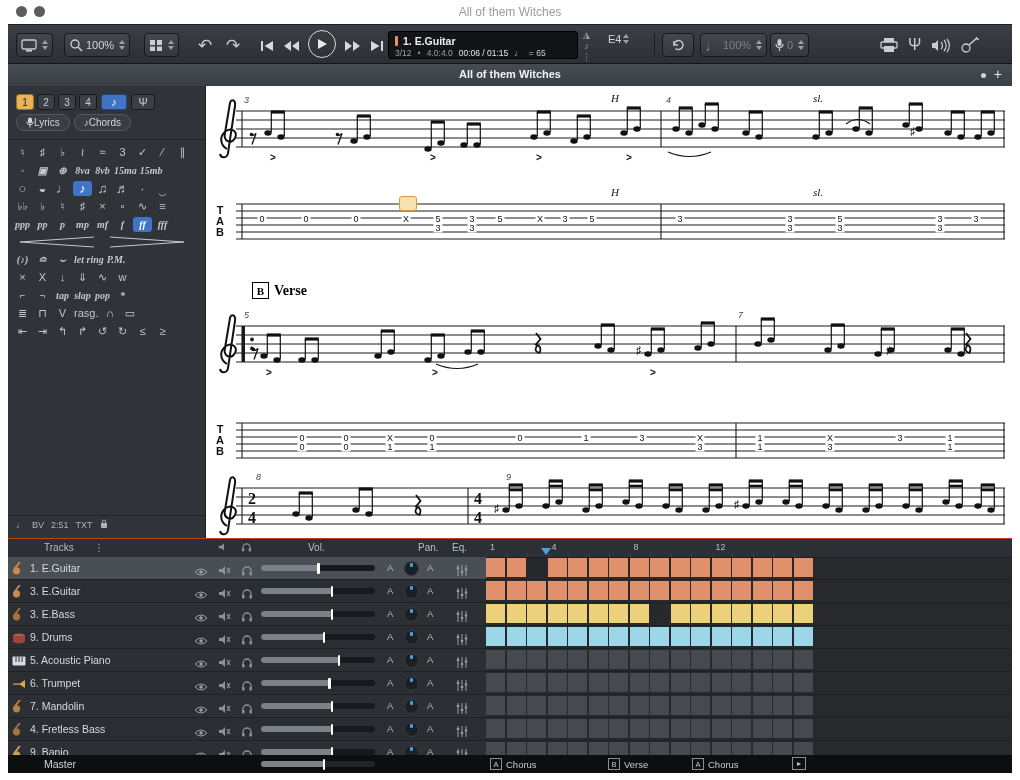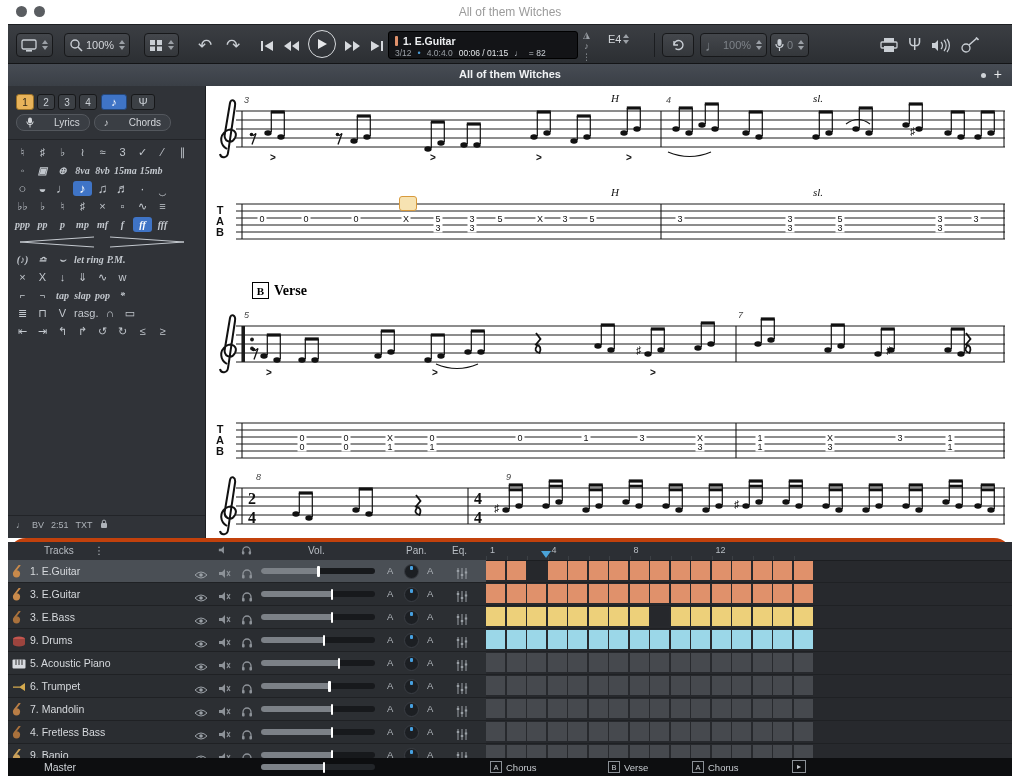--- a/index.html
+++ b/index.html
@@ -43,36 +43,36 @@
   .tabdot{position:absolute;right:26px;top:9px;width:5px;height:5px;border-radius:50%;background:#cfd3d7;}
   .tabadd{position:absolute;right:4px;top:1px;background:none;border:none;color:#e8eaec;font-size:14px;}
   
   .content{position:absolute;left:0;top:86px;width:100%;height:452px;display:flex;}
   .sidebar{width:197px;background:#303338;border-right:1px solid #1c1e21;display:flex;flex-direction:column;overflow:hidden;padding:6px 0 4px 0;}
   .sbrow{display:flex;align-items:center;gap:4px;padding:2px 8px;}
   .vbtn{width:18px;height:16px;border:1px solid #17181a;border-radius:3px;background:#3c4045;color:#c9ced4;font-size:10px;padding:0;}
   .vbtn.active{background:#e8b35a;color:#2c2416;border-color:#9a7127;}
   .notebtn{width:26px;height:16px;border:1px solid #24477a;border-radius:3px;background:#3f74c6;color:#fff;font-size:11px;padding:0;}
   .forkbtn{width:24px;height:16px;border:1px solid #17181a;border-radius:3px;background:#3c4045;color:#c9ced4;font-size:11px;padding:0;}
-  .pillbtn{height:17px;border:1px solid #53575d;border-radius:8px;background:#3a3e44;color:#d3d6da;font-size:10px;display:inline-flex;align-items:center;gap:20px;padding:0 9px;}
+  .pillbtn{height:17px;border:1px solid #53575d;border-radius:8px;background:#3a3e44;color:#d3d6da;font-size:10px;display:inline-flex;align-items:center;gap:0;padding:0 9px;}
   .palette{flex:1;display:flex;flex-direction:column;gap:3px;margin-top:6px;border-top:1px solid #222428;padding-top:5px;overflow:hidden;}
   .prow{display:flex;align-items:center;gap:1px;padding:0 5px;flex-wrap:nowrap;}
   .psym{min-width:17px;text-align:center;color:#c3c8ce;font-size:11px;line-height:15px;padding:0 1px;white-space:nowrap;}
   .psym.pserif{font-family:"Liberation Serif",serif;font-style:italic;font-weight:bold;font-size:10px;}
   .psym.pbig{font-size:13px;}
   .psym.pactive{background:#3f74c6;color:#fff;border-radius:3px;}
   .hairrow{display:flex;gap:8px;padding:1px 10px;}
   .sfooter{display:flex;align-items:center;gap:7px;padding:3px 8px;border-top:1px solid #222428;color:#aeb3b9;font-size:9px;margin-top:auto;}
   .score{flex:1;position:relative;background:#ffffff;overflow:hidden;}
   .cursor{position:absolute;width:16px;height:13px;background:#f7e3b2;border:1.5px solid #d89a3c;border-radius:3px;}
   .sectlabel{position:absolute;display:flex;align-items:center;gap:5px;font-family:"Liberation Serif",serif;font-weight:bold;color:#000;}
   .sectbox{width:15px;height:15px;border:1.6px solid #000;display:inline-flex;align-items:center;justify-content:center;font-size:11px;}
   .sectname{font-size:14px;}
   
-  .mixer{position:absolute;left:0;top:538px;width:100%;height:234px;background:#27292d;border-top:4px solid #c2410c;border-radius:18px;}
+  .mixer{position:absolute;left:0;top:538px;width:100%;height:234px;background:#27292d;border-top:1px solid #c2410c;}
   .mxheader{position:absolute;left:0;top:0;width:100%;height:18px;background:#2c2f34;border-bottom:1px solid #1c1e21;color:#b9bec4;font-size:10px;}
   .mxheader .hlabel{position:absolute;top:3px;}
   .trackrows{position:absolute;left:0;top:18px;width:100%;}
   .trow{position:relative;height:22px;border-bottom:1px solid #1f2124;}
   .trowbg{position:absolute;left:0;top:0;bottom:0;width:478px;background:#2c2f33;}
   .trow.alt .trowbg{background:#2a2d31;}
   .trow.sel .trowbg{background:#4a4f55;}
   .ticon{position:absolute;left:4px;top:4px;}
   .tname{position:absolute;left:22px;top:5px;font-size:10.5px;color:#d6d9dd;white-space:nowrap;}
   .teye{position:absolute;left:186px;top:6px;}
@@ -186,21 +186,21 @@
       <div class="dline1">
         <span class="dbar"></span>
         <span class="dtrack">1. E.Guitar</span>
       </div>
       <div class="dline2">
         <span>3/12</span>
         <span class="dbullet">•</span>
         <span>4.0:4.0</span>
         <span class="dtime">00:06 / 01:15</span>
         <span class="dtempo">♩</span>
-        <span class="dtempo">= 82</span>
+        <span class="dtempo">= 65</span>
       </div>
     </div>
     <div class="dmenucol">
       <span>◮</span>
       <span>♪</span>
       <span>⋮</span>
     </div>
     <div class="tuning">
       <span class="tlabel">E4</span>
       <span class="stepper">
@@ -820,21 +820,21 @@
       <span class="hlabel" style="left:86px">⋮</span>
       <span class="hlabel" style="left:210px"><svg width="11" height="10" viewBox="0 0 13 11">
             <path d="M1 4 H4 L7 1 V10 L4 7 H1Z" fill="#8d9298"></path>
           </svg></span>
       <span class="hlabel" style="left:233px"><svg width="11" height="10" viewBox="0 0 12 11">
             <path d="M2 8 V6 a4 4 0 0 1 8 0 V8" fill="none" stroke="#8d9298" stroke-width="1.3"></path>
             <rect x="1" y="7" width="2.6" height="3.4" rx="1" fill="#8d9298"></rect>
             <rect x="8.4" y="7" width="2.6" height="3.4" rx="1" fill="#8d9298"></rect>
           </svg></span>
       <span class="hlabel" style="left:300px">Vol.</span>
-      <span class="hlabel" style="left:398px">Pan.</span>
+      <span class="hlabel" style="left:410px">Pan.</span>
       <span class="hlabel" style="left:444px">Eq.</span>
       <div class="gridnums" id="gridnums">
           <span class="bnum" style="left: 4px;">1</span>
           <span class="bnum" style="left: 65.5px;">4</span>
           <span class="bnum" style="left: 147.5px;">8</span>
           <span class="bnum" style="left: 229.5px;">12</span>
           <div class="playhead" style="left: 55px;"></div>
         </div>
       <div class="gridticks"></div>
     </div>

